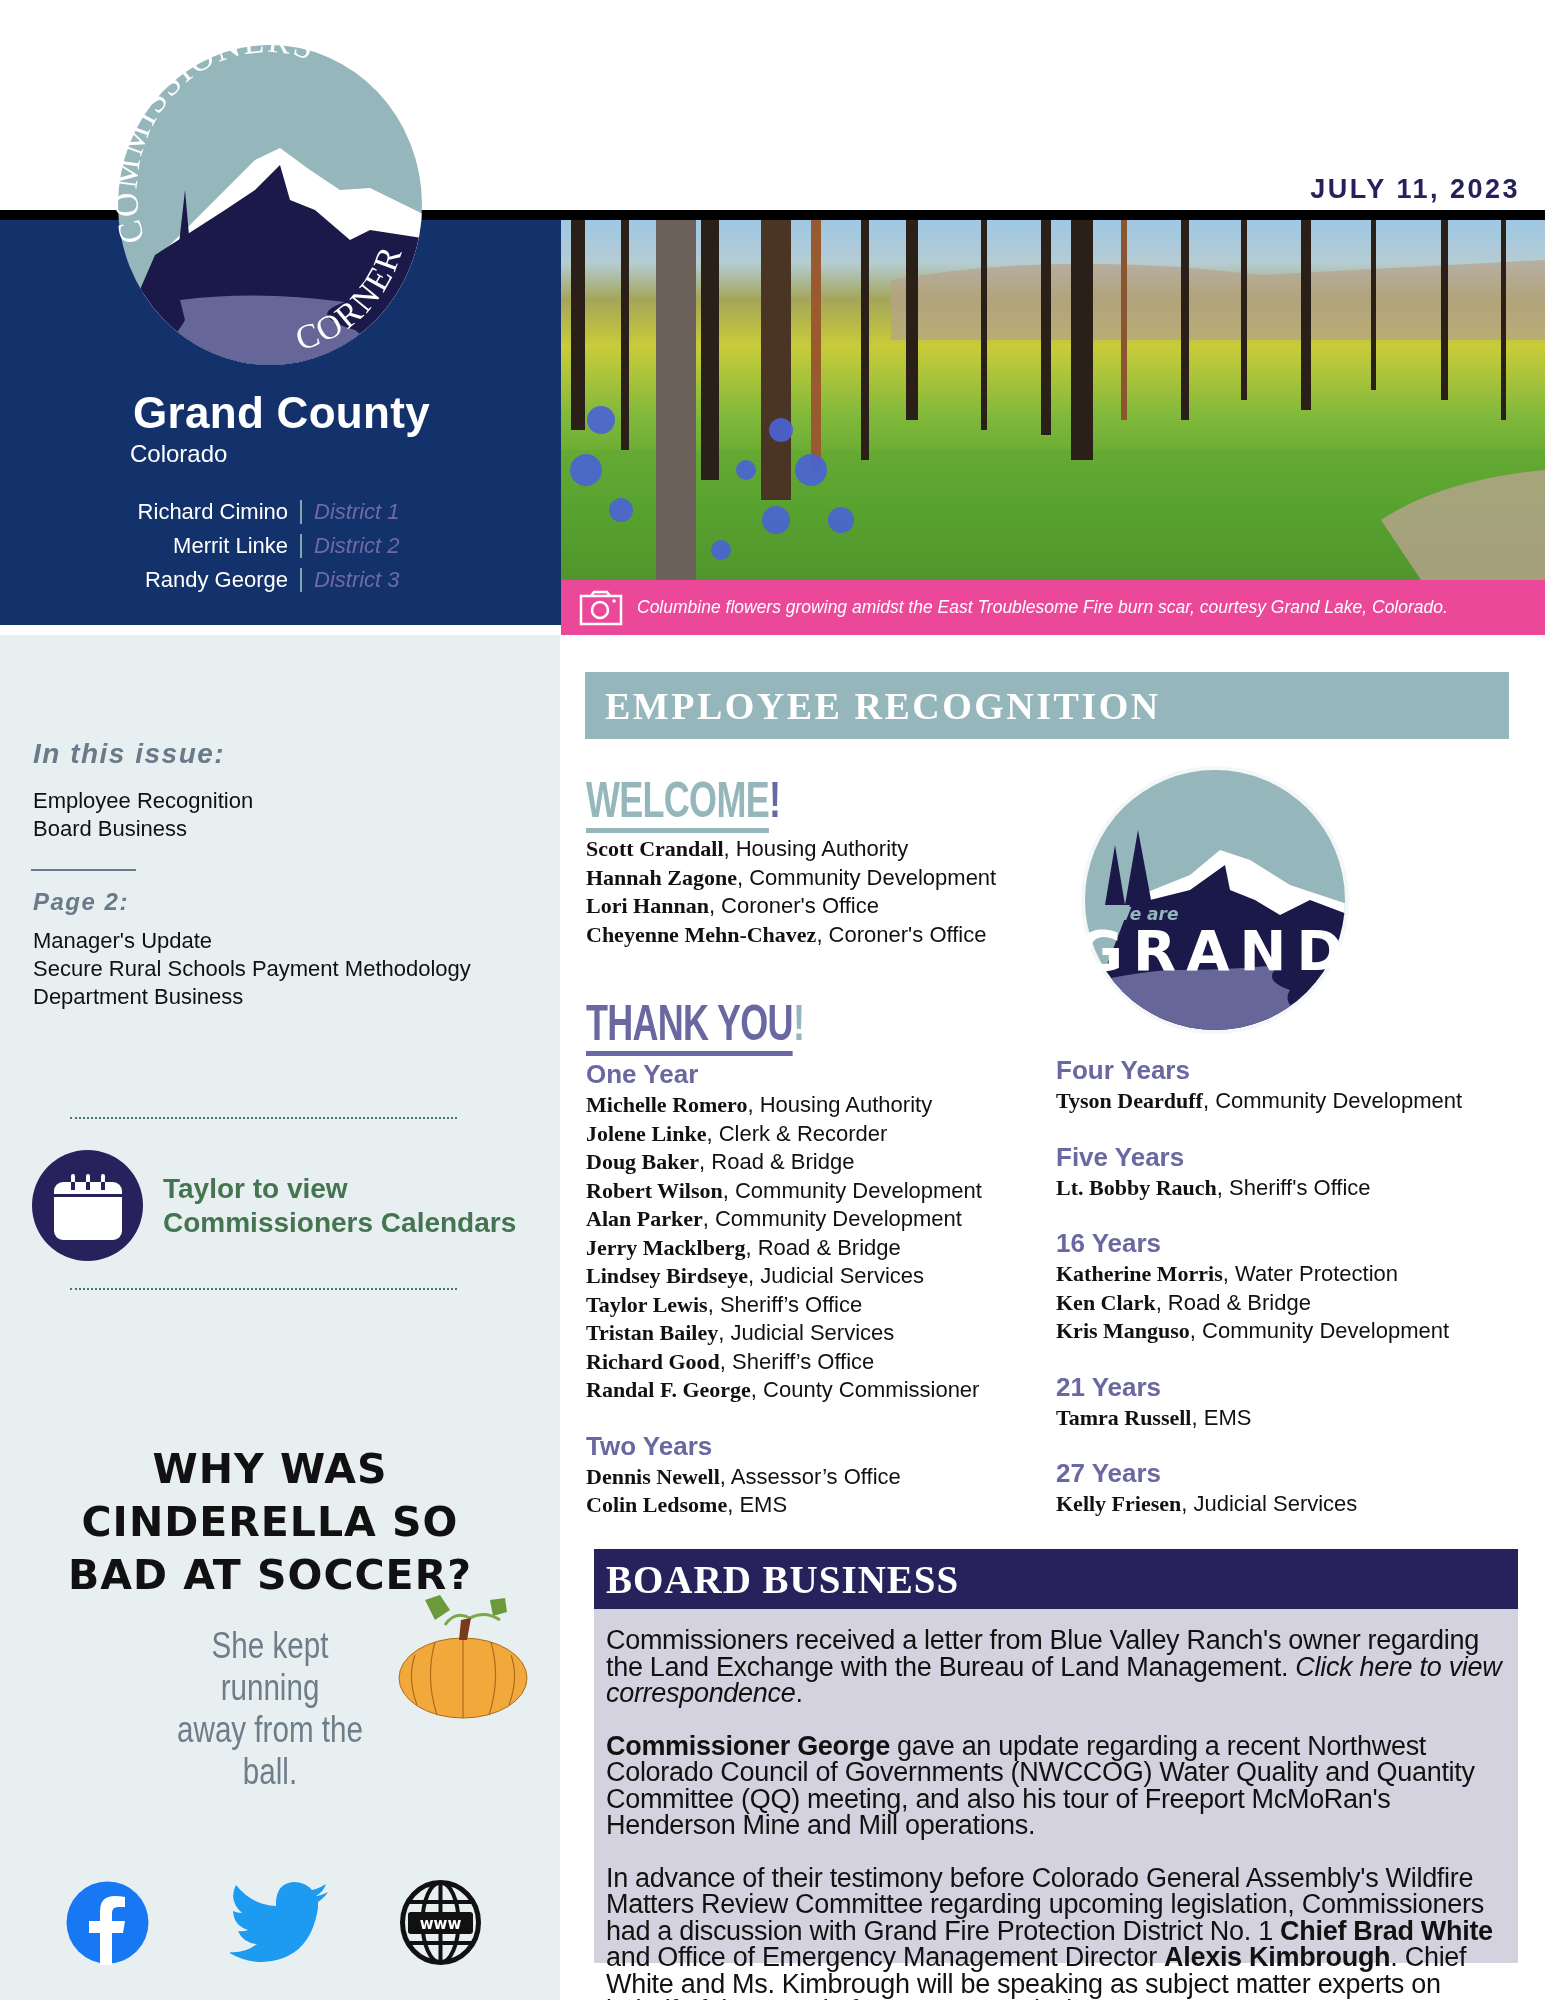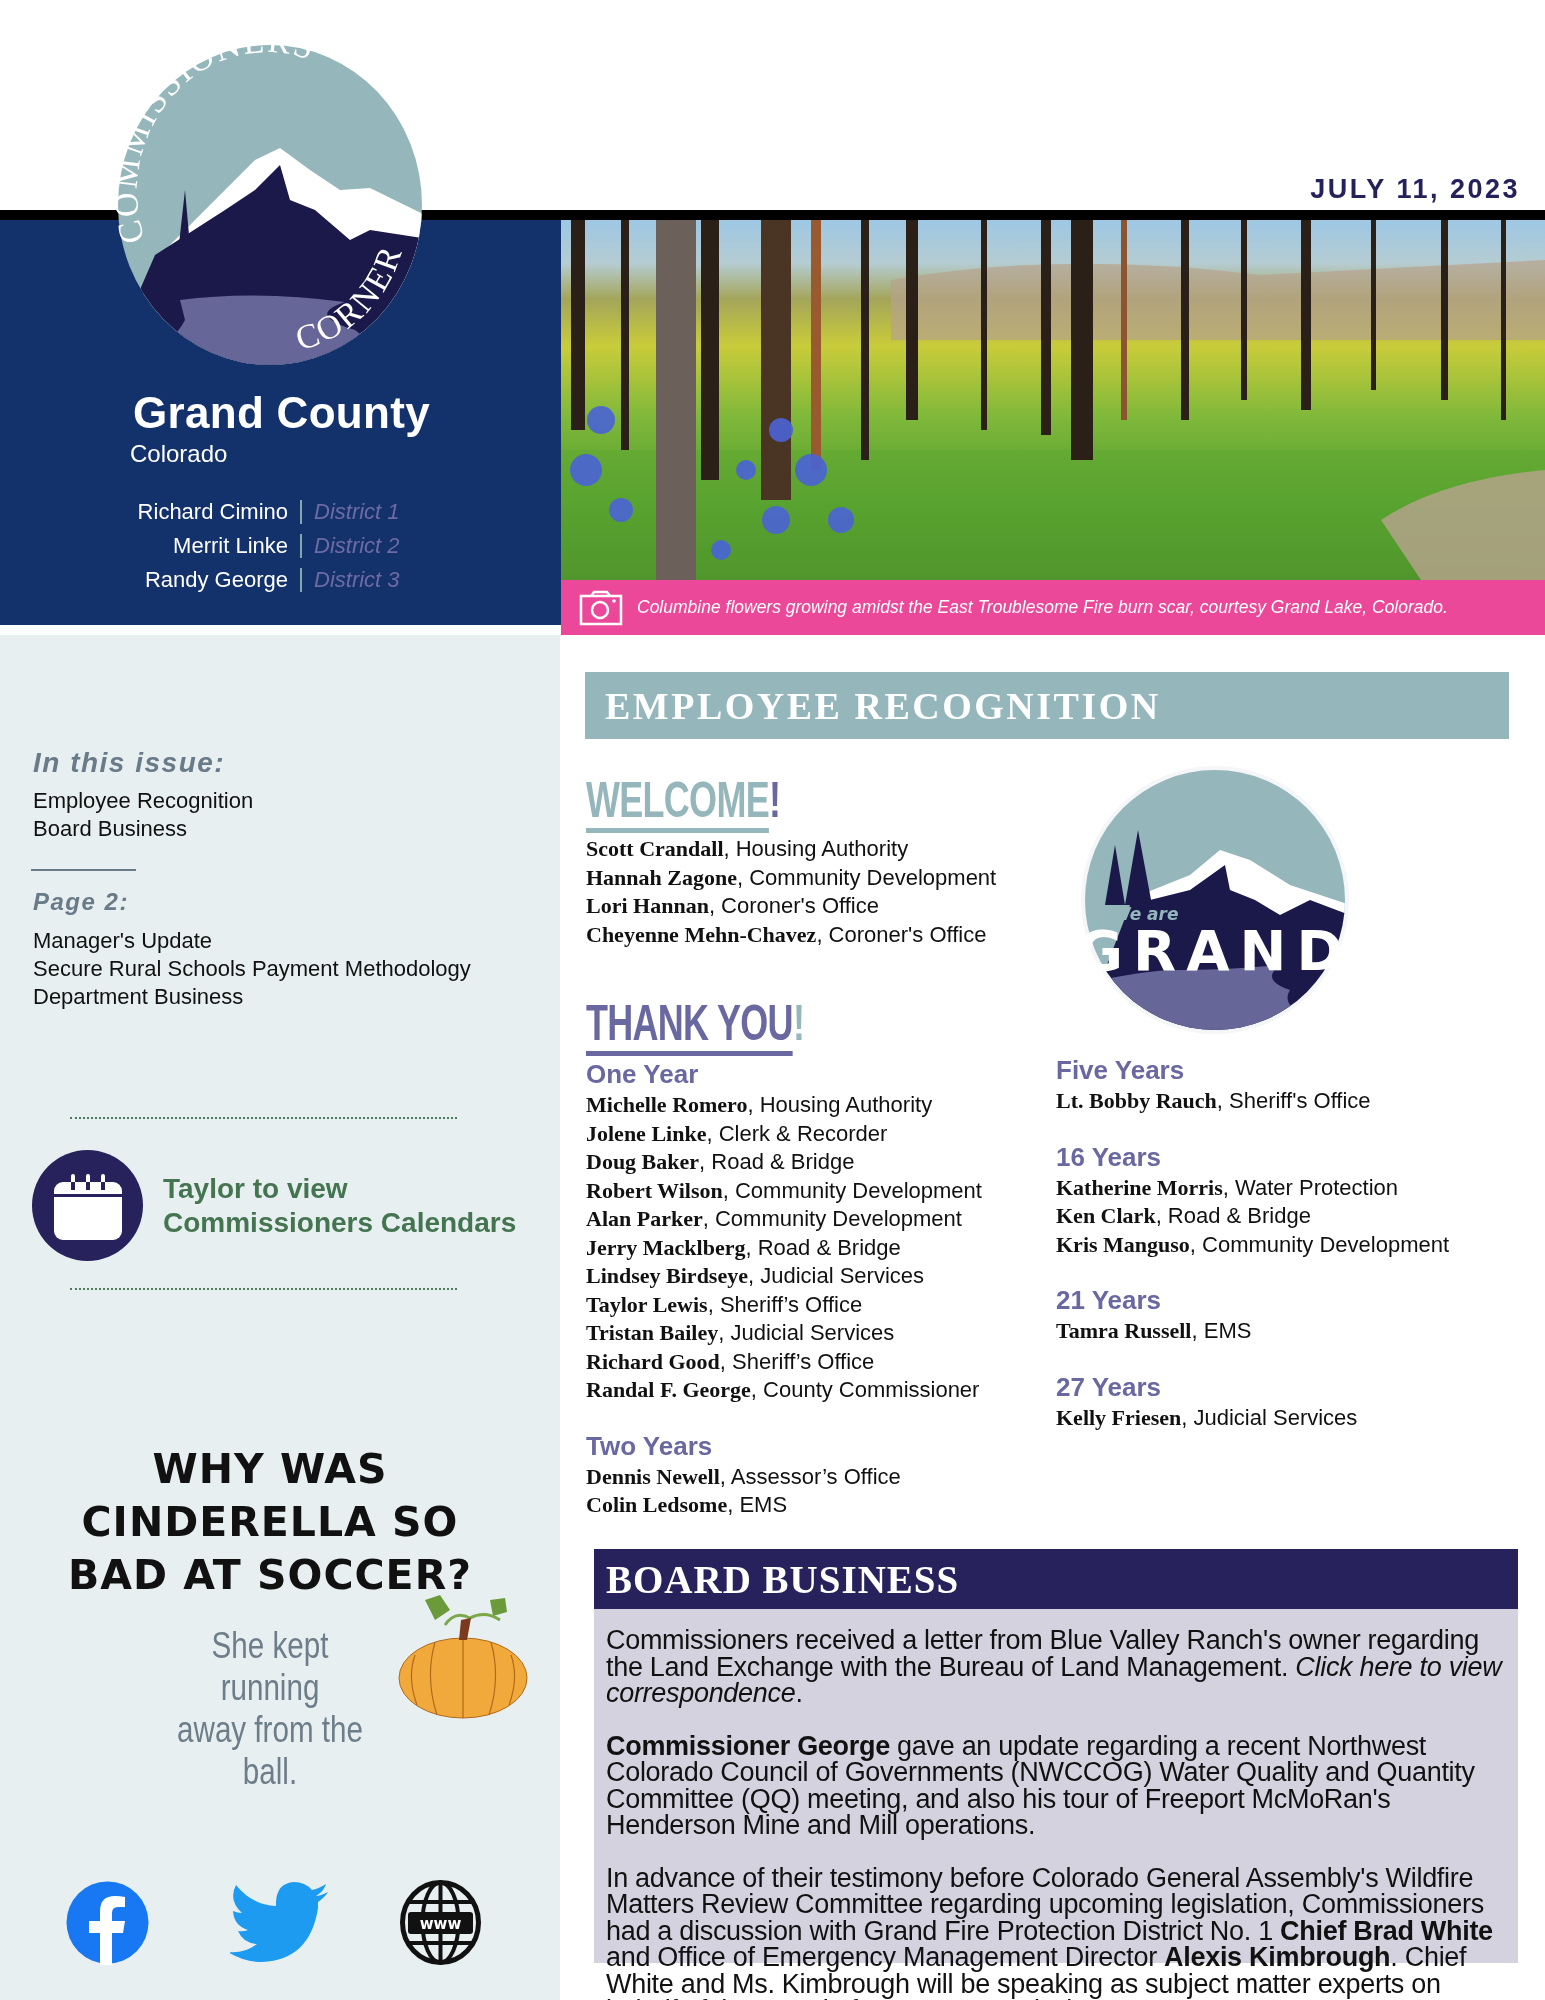--- a/index.html
+++ b/index.html
@@ -20,21 +20,21 @@
   .comm-name { width: 190px; text-align: right; padding-right: 12px; }
   .comm-sep { width: 2px; height: 24px; background: #7fa8ad; margin-right: 12px; }
   .comm-dist { font-style: italic; color: #6e6aa3; }
 
   .photo { position: absolute; left: 561px; top: 220px; width: 984px; height: 360px; overflow: hidden; background: linear-gradient(180deg, #9ec7e4 0%, #b5ccd2 12%, #a4a55a 22%, #c9cc3a 35%, #7fb83a 55%, #4e9a2c 80%, #3d7a24 100%); }
   .caption-bar { position: absolute; left: 561px; top: 580px; width: 984px; height: 55px; background: #ec4899; display: flex; align-items: center; padding-left: 18px; }
   .caption-text { color: #fff; font-style: italic; font-size: 17.5px; margin-left: 14px; }
 
   
   .sidebar { position: absolute; left: 0; top: 635px; width: 560px; height: 1365px; background: #e7eff1; }
-  .issue-head { position: absolute; left: 33px; top: 738px; font-size: 28px; font-weight: 700; font-style: italic; color: #697b88; letter-spacing: 1.5px; margin-top: 9px; }
+  .issue-head { position: absolute; left: 33px; top: 738px; font-size: 28px; font-weight: 700; font-style: italic; color: #697b88; letter-spacing: 1.5px; }
   .issue-list { position: absolute; left: 33px; top: 787px; font-size: 22px; line-height: 28px; color: #111; }
   .issue-rule { position: absolute; left: 31px; top: 869px; width: 105px; height: 2px; background: #697b88; }
   .page2-head { position: absolute; left: 33px; top: 888px; font-size: 24px; font-weight: 700; font-style: italic; color: #697b88; letter-spacing: 1.5px; }
   .page2-list { position: absolute; left: 33px; top: 927px; font-size: 22px; line-height: 28px; color: #111; }
 
   .dotline { position: absolute; left: 70px; width: 387px; border-top: 2px dotted #4c7a5a; }
   .cal-btn { position: absolute; left: 32px; top: 1150px; display: flex; align-items: center; cursor: pointer; }
   .cal-icon { width: 111px; height: 111px; border-radius: 50%; background: #27225c; display: flex; align-items: center; justify-content: center; }
   .cal-text { margin-left: 20px; color: #447450; font-weight: 700; font-size: 28px; line-height: 34px; }
 
@@ -285,20 +285,24 @@
   </div>
   <div class="yr-block">
     <div class="yr-head">Two Years</div>
     <div><b>Dennis Newell</b>, <span>Assessor’s Office</span></div>
     <div><b>Colin Ledsome</b>, <span>EMS</span></div>
   </div>
 </div>
 
 <div class="list" style="left:1056px; top:1053px; width:480px;">
   <div class="yr-block">
+    <div class="yr-head">Four Years</div>
+    <div><b>Tyson Dearduff</b>, <span>Community Development</span></div>
+  </div>
+  <div class="yr-block">
     <div class="yr-head">Five Years</div>
     <div><b>Lt. Bobby Rauch</b>, <span>Sheriff's Office</span></div>
   </div>
   <div class="yr-block">
     <div class="yr-head">16 Years</div>
     <div><b>Katherine Morris</b>, <span>Water Protection</span></div>
     <div><b>Ken Clark</b>, <span>Road &amp; Bridge</span></div>
     <div><b>Kris Manguso</b>, <span>Community Development</span></div>
   </div>
   <div class="yr-block">

